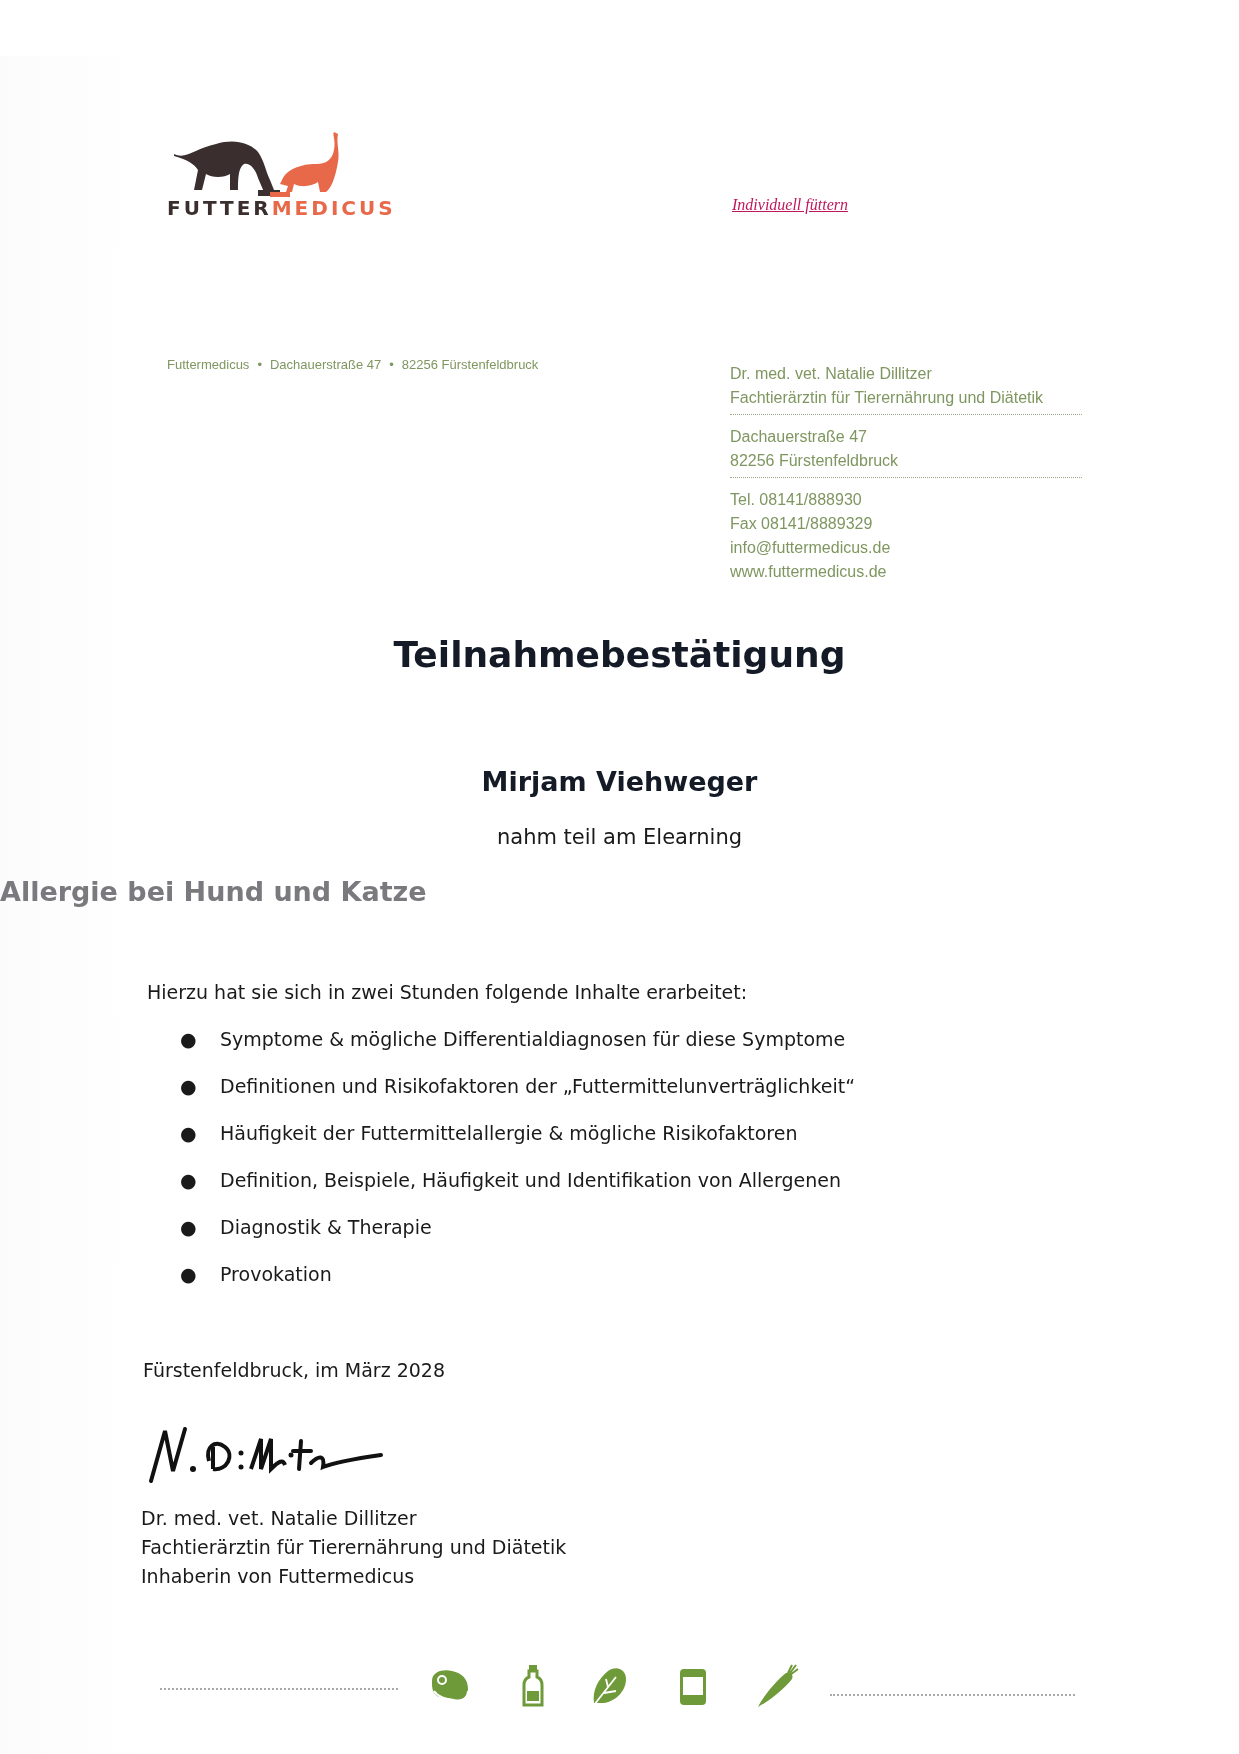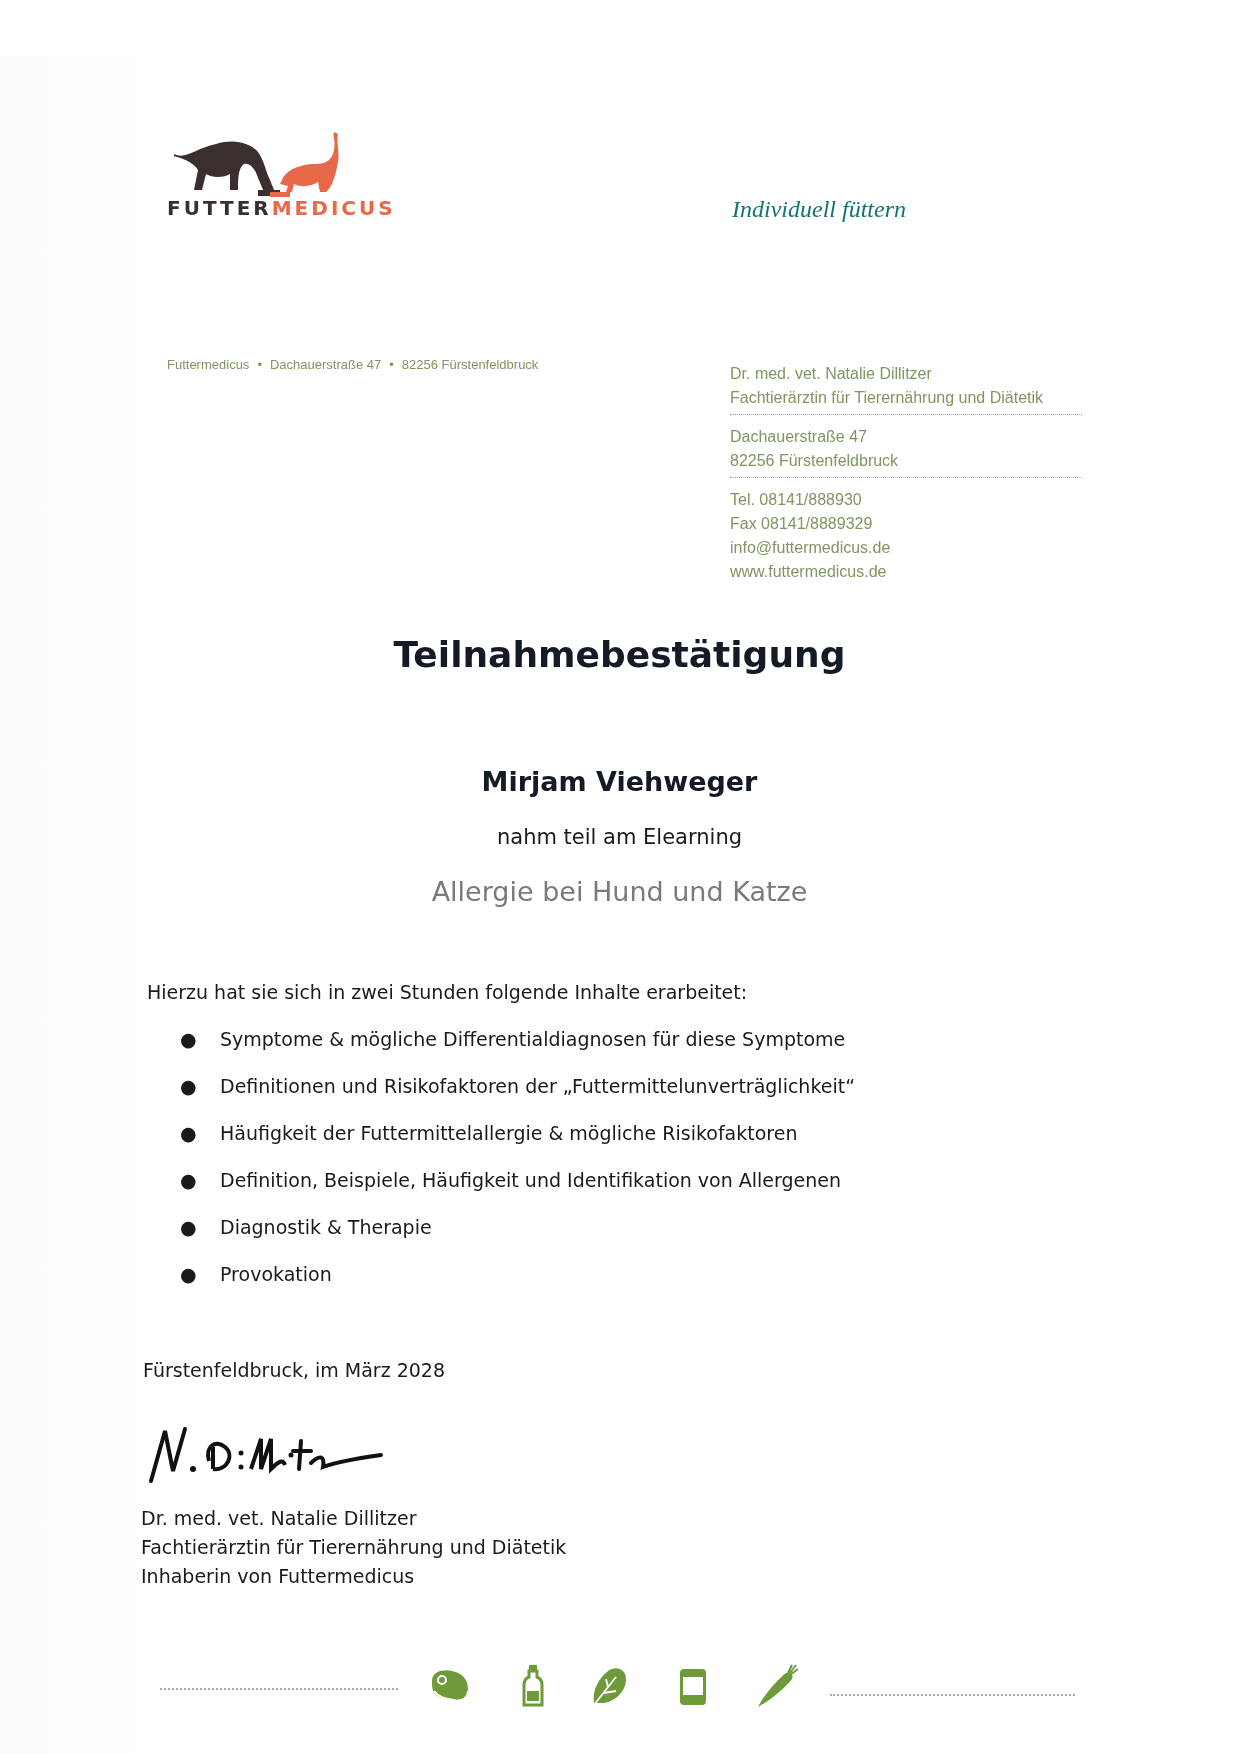--- a/index.html
+++ b/index.html
@@ -5,30 +5,30 @@
   html,body{margin:0;padding:0;}
   body{width:1239px;height:1754px;background:#ffffff;position:relative;overflow:hidden;font-family:"Liberation Sans",sans-serif;}
   .page{position:absolute;left:0;top:16px;width:1239px;height:1486px;background:#fff;margin-top:40px;}
   .leftedge{position:absolute;left:0;top:0;width:140px;height:1754px;background:linear-gradient(90deg,#fbfbfb,#fff);}
   .abs{position:absolute;}
   .serif-green{font-family:Liberation Sans, sans-serif;color:#7f9660;}
   .logo{left:166px;top:74px;width:230px;height:90px;}
   .logo-text{left:167px;top:140px;font-family:"DejaVu Sans",sans-serif;font-weight:bold;font-size:20px;letter-spacing:3px;}
   .logo-text .a{color:#3a2e2e;}
   .logo-text .b{color:#e8694a;}
-  .tagline{left:732px;top:140px;font-family:"Liberation Serif",serif;font-style:italic;font-size:24px;color:#0f766e;}
+  .tagline{left:732px;top:140px;font-family:"Liberation Serif",serif;font-style:italic;font-size:16px;color:#be185d;text-decoration:underline;}
   .sender{left:167px;top:301px;font-size:13px;white-space:nowrap;}
   .sender .dot{margin:0 8px;}
   .contact{left:730px;top:306px;font-size:16px;line-height:24px;}
   .contact .blk{width:352px;}
   .contact .sep{border-bottom:1px dotted #9aa88a;margin:4px 0 10px 0;}
   .title{left:0;width:1239px;top:578px;text-align:center;font-family:"DejaVu Sans",sans-serif;font-weight:bold;font-size:36px;color:#141a26;}
   .name{left:0;width:1239px;top:710px;text-align:center;font-family:"DejaVu Sans",sans-serif;font-weight:bold;font-size:27px;color:#141a26;}
   .took{left:0;width:1239px;top:769px;text-align:center;font-family:"DejaVu Sans",sans-serif;font-size:21px;color:#1a1a1a;}
-  .course{left:0;width:1239px;top:820px;text-align:center;font-family:"DejaVu Sans",sans-serif;font-weight:normal;font-size:27px;color:#7a7a7e;}
+  .course{left:0;width:1239px;top:820px;text-align:left;font-family:"DejaVu Sans",sans-serif;font-weight:bold;font-size:27px;color:#7a7a7e;}
   .intro{left:147px;top:925px;font-family:"DejaVu Sans",sans-serif;font-size:19px;color:#1a1a1a;}
   .topics{left:180px;top:972px;margin:0;padding:0;list-style:none;font-family:"DejaVu Sans",sans-serif;font-size:19px;color:#1a1a1a;}
   .topics li{height:47px;display:flex;align-items:flex-start;}
   .topics .bullet{width:40px;display:inline-block;}
   .place{left:143px;top:1303px;font-family:"DejaVu Sans",sans-serif;font-size:19px;color:#1a1a1a;}
   .sig{left:143px;top:1355px;width:260px;height:80px;}
   .signer{left:141px;top:1448px;font-family:"DejaVu Sans",sans-serif;font-size:19px;line-height:29px;color:#1a1a1a;}
   .footer-line-l{left:160px;top:1632px;width:238px;border-bottom:2px dotted #aaa;}
   .footer-line-r{left:830px;top:1638px;width:245px;border-bottom:2px dotted #aaa;}
   .icon{position:absolute;top:1607px;width:46px;height:46px;}

